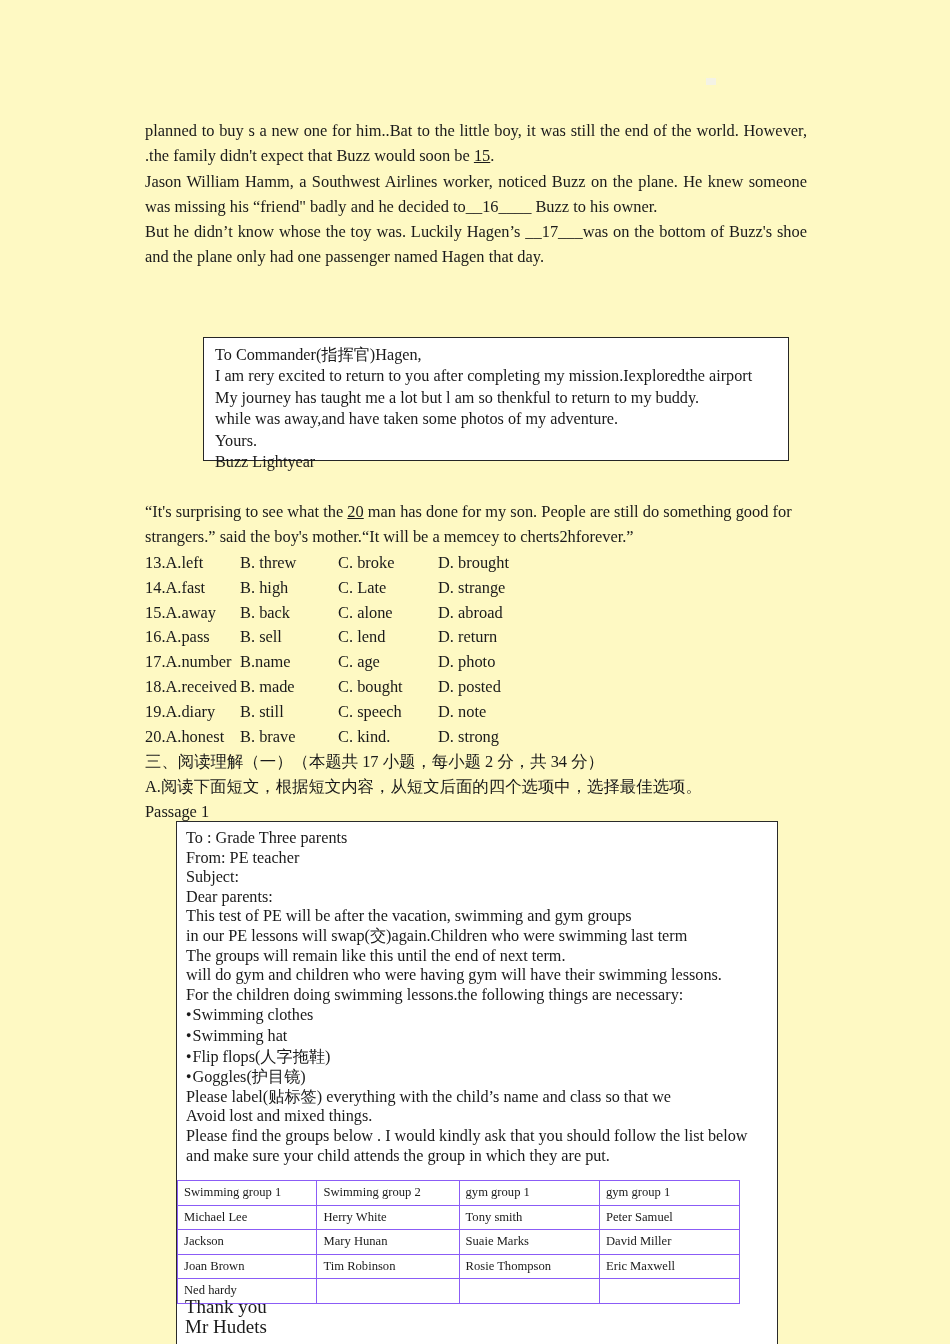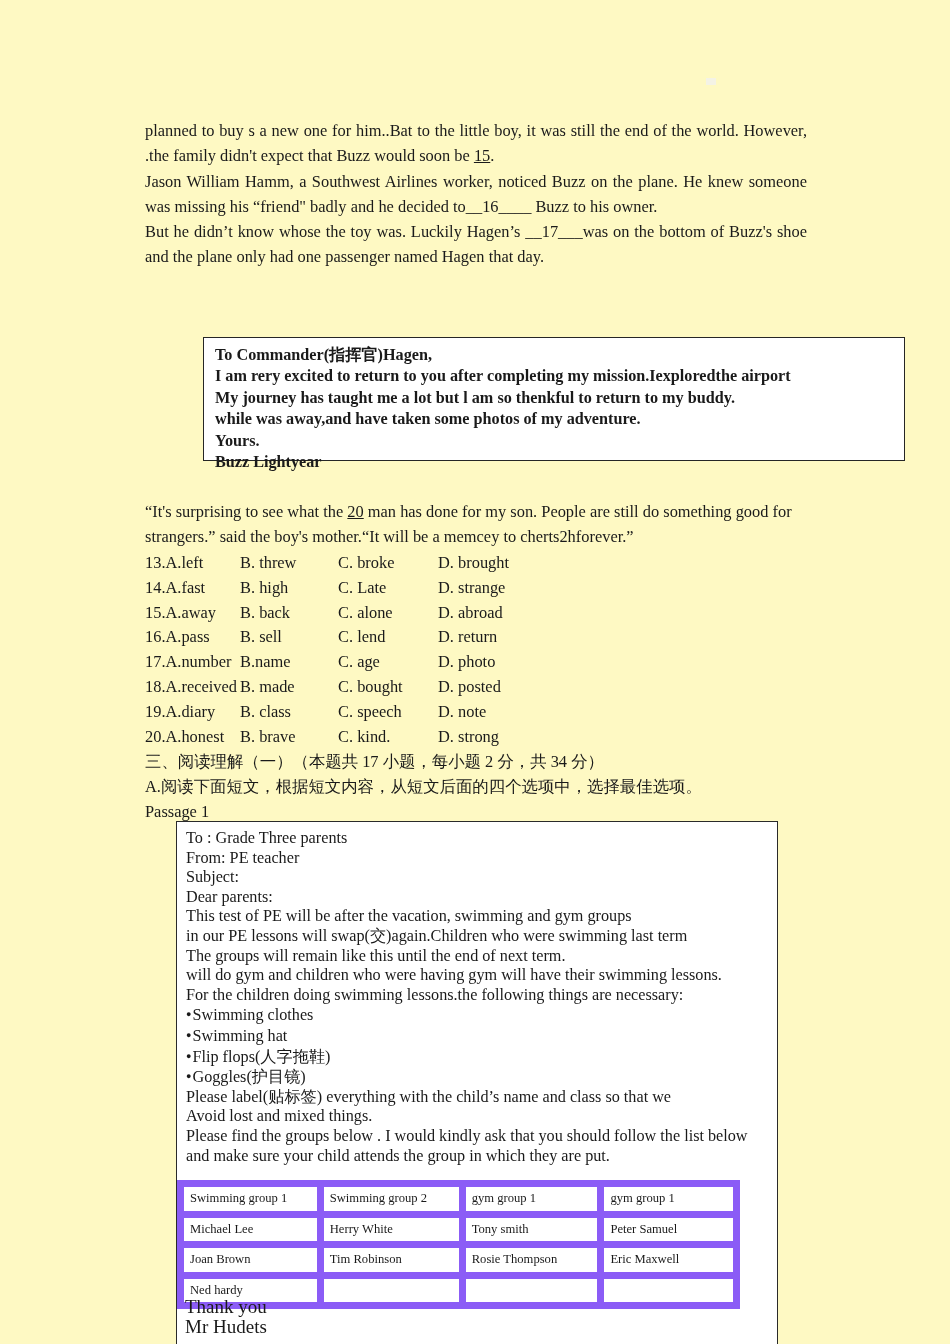--- a/index.html
+++ b/index.html
@@ -51,26 +51,25 @@
   }
   p.para.nojust { text-align: left; }
 
   .u { text-decoration: underline; }
 
   
   .letterbox {
     position: absolute;
     left: 203px;
     top: 337px;
-    width: 702px;
+    width: 586px;
     height: 124px;
     border: 1.6px solid #262626;
     box-sizing: border-box;
     background: #fff;
-    font-weight: bold;
   }
   .letterbox .inner {
     padding: 7px 0 0 11px;
     font-size: 16.2px;
     line-height: 21.4px;
   }
   .letterbox .inner div { white-space: nowrap; }
 
   
   .afterbox {
@@ -138,21 +137,21 @@
   table.groups {
     position: absolute;
     left: 177px;
     top: 1180px;
     width: 563px;
     border-collapse: collapse;
     font-size: 12.6px;
     background: #fff;
   }
   table.groups td {
-    border: 7px solid #8b5cf6;
+    border: 1px solid #8b5cf6;
     height: 21.5px;
     padding: 1px 0 1px 6px;
     vertical-align: middle;
     white-space: nowrap;
   }
   table.groups td.c0 { width: 138px; }
   table.groups td.c1 { width: 141px; }
   table.groups td.c2 { width: 141px; }
   table.groups td.c3 { width: 143px; }
 
@@ -241,21 +240,21 @@
       <span class="c3">D. photo</span>
     </div>
     <div class="row">
       <span class="c0">18.A.received</span>
       <span class="c1">B. made</span>
       <span class="c2">C. bought</span>
       <span class="c3">D. posted</span>
     </div>
     <div class="row">
       <span class="c0">19.A.diary</span>
-      <span class="c1">B. class</span>
+      <span class="c1">B. still</span>
       <span class="c2">C. speech</span>
       <span class="c3">D. note</span>
     </div>
     <div class="row">
       <span class="c0">20.A.honest</span>
       <span class="c1">B. brave</span>
       <span class="c2">C. kind.</span>
       <span class="c3">D. strong</span>
     </div>
   </div>
@@ -298,20 +297,26 @@
         <td class="c2">gym group 1</td>
         <td class="c3">gym group 1</td>
       </tr>
       <tr>
         <td class="c0">Michael Lee</td>
         <td class="c1">Herry White</td>
         <td class="c2">Tony smith</td>
         <td class="c3">Peter Samuel</td>
       </tr>
       <tr>
+        <td class="c0">Jackson</td>
+        <td class="c1">Mary Hunan</td>
+        <td class="c2">Suaie Marks</td>
+        <td class="c3">David Miller</td>
+      </tr>
+      <tr>
         <td class="c0">Joan Brown</td>
         <td class="c1">Tim Robinson</td>
         <td class="c2">Rosie Thompson</td>
         <td class="c3">Eric Maxwell</td>
       </tr>
       <tr>
         <td class="c0">Ned hardy</td>
         <td class="c1"></td>
         <td class="c2"></td>
         <td class="c3"></td>

